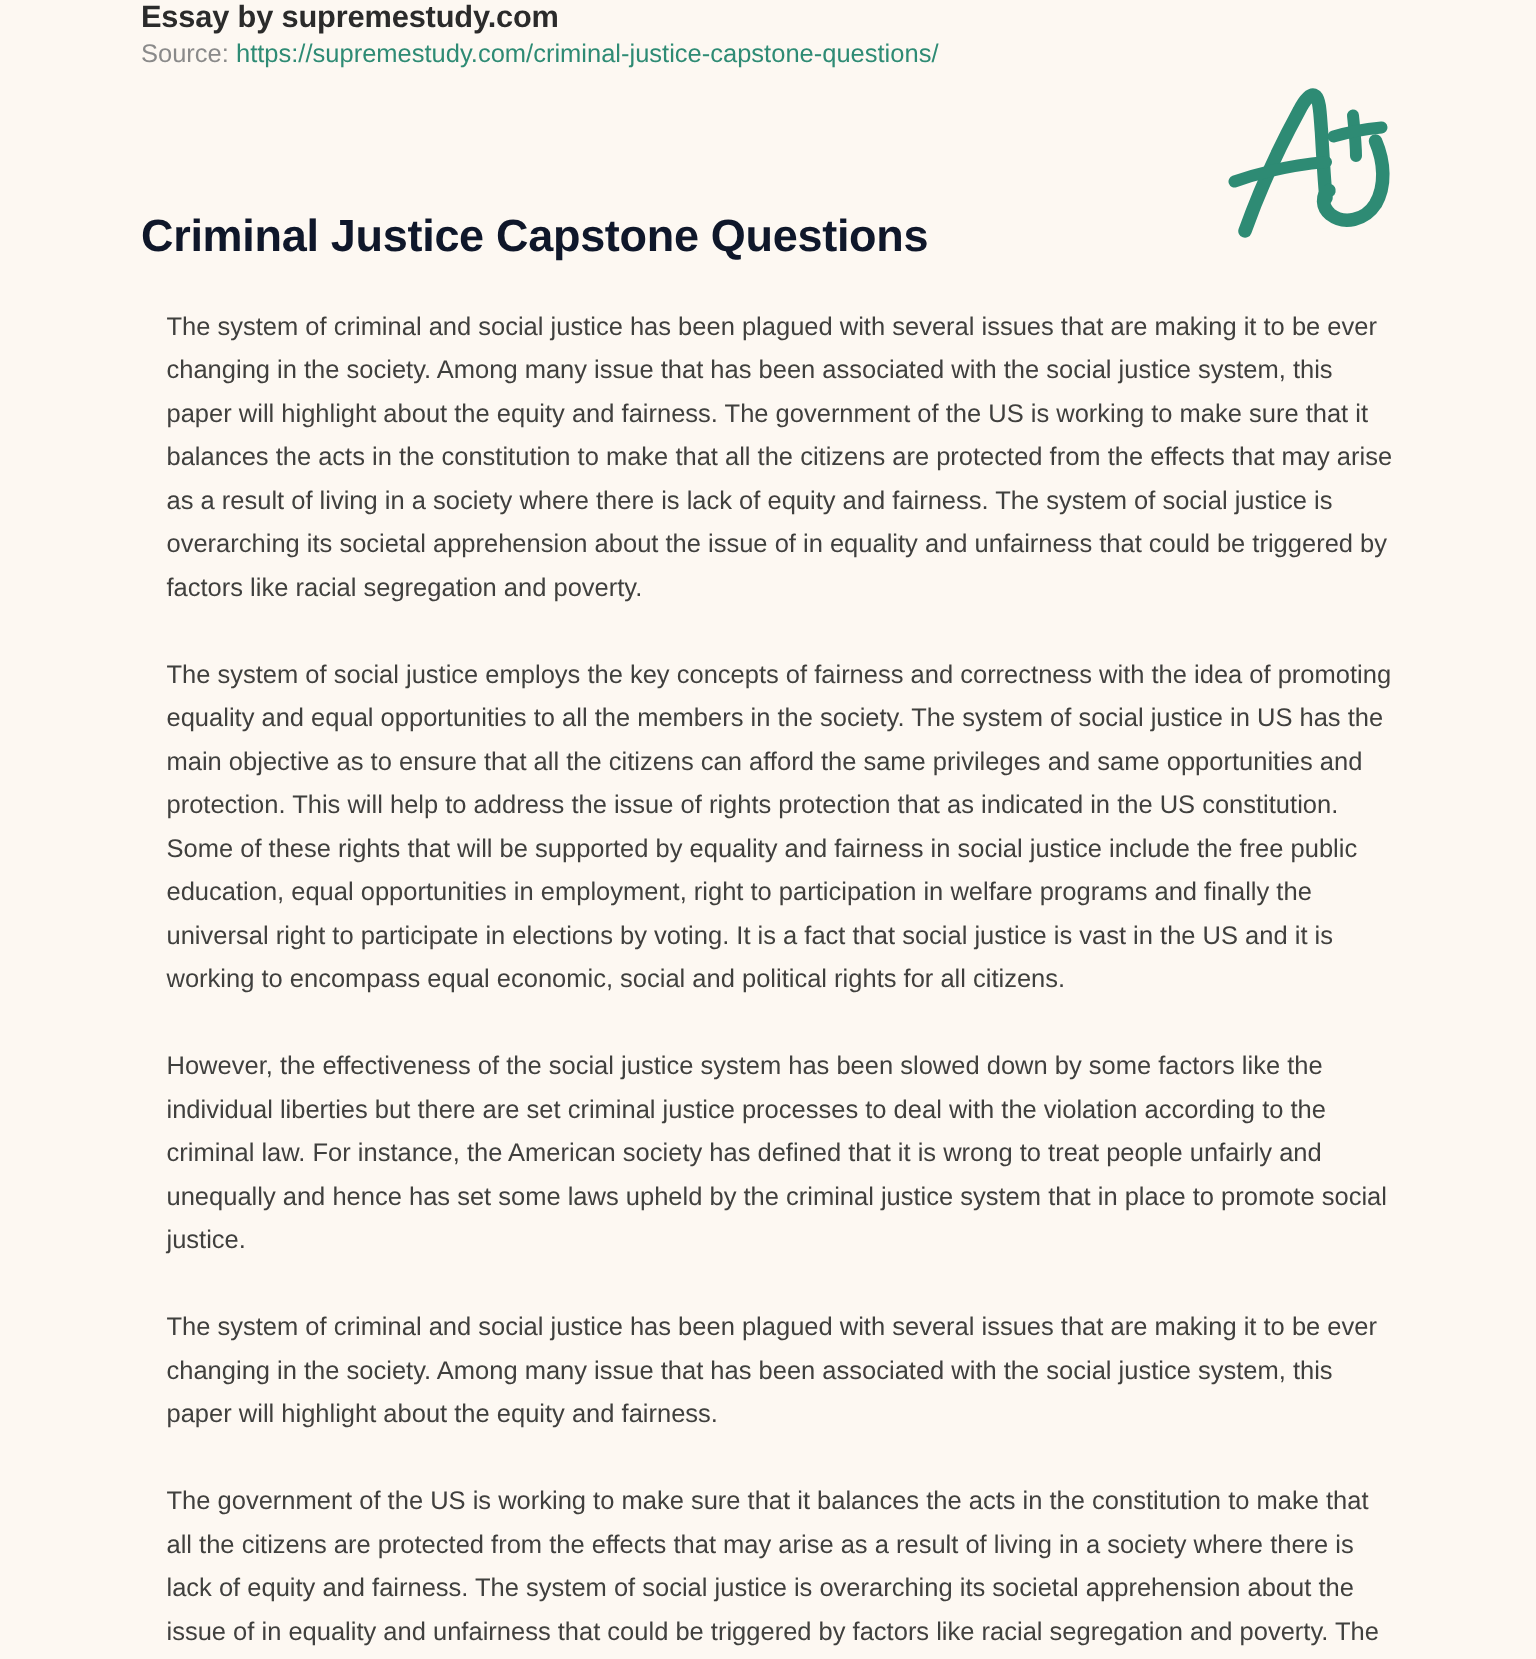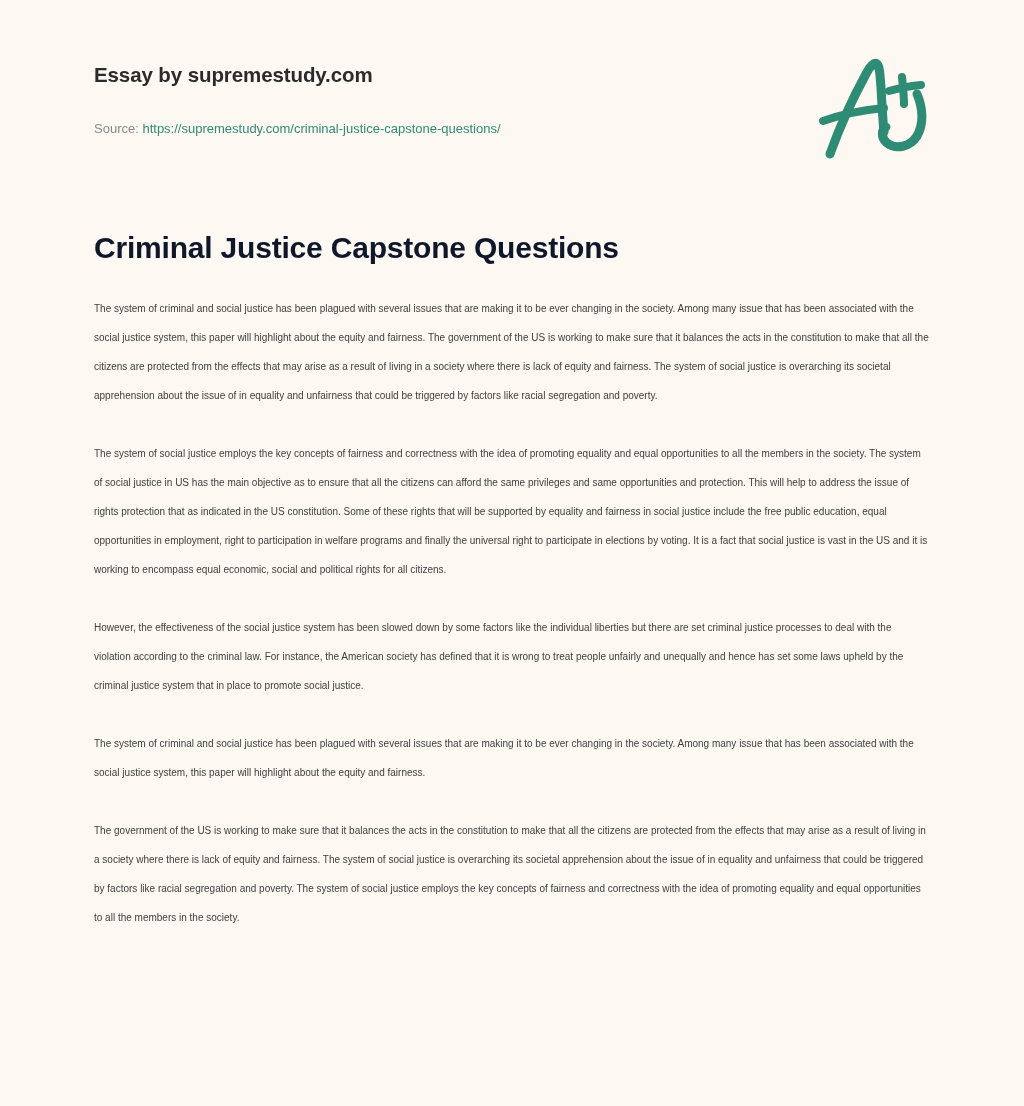--- a/index.html
+++ b/index.html
@@ -15,32 +15,31 @@
   }
   .page {
     position: relative;
     width: 1024px;
     height: 1106px;
     box-sizing: border-box;
     padding: 0 94px;
   }
   .masthead {
     position: relative;
-    padding-top: 63px;
   }
   .brand-line {
     font-size: 20.5px;
     font-weight: bold;
     color: #2b2b2b;
     letter-spacing: -0.1px;
     line-height: 1.2;
   }
   .source-line {
-    margin-top: 33px;
-    font-size: 13px;
+    margin-top: 0;
+    font-size: 17px;
     color: #8a8a8a;
     line-height: 1.3;
     white-space: nowrap;
   }
   .source-label {
     color: #8a8a8a;
   }
   .source-url {
     color: #2e8b74;
     text-decoration: none;
@@ -63,22 +62,22 @@
     font-size: 30px;
     font-weight: bold;
     color: #0f172a;
     letter-spacing: -0.2px;
     line-height: 1.25;
   }
   .article {
     padding-top: 27px;
   }
   .article p {
-    margin: 0 0 29px 0;
-    font-size: 10px;
+    margin: 0 0 29px 17px;
+    font-size: 17px;
     line-height: 29px;
     color: #40403e;
     max-width: 838px;
     text-align: left;
   }
   .article p:last-child {
     margin-bottom: 0;
   }
 </style>
 </head>

